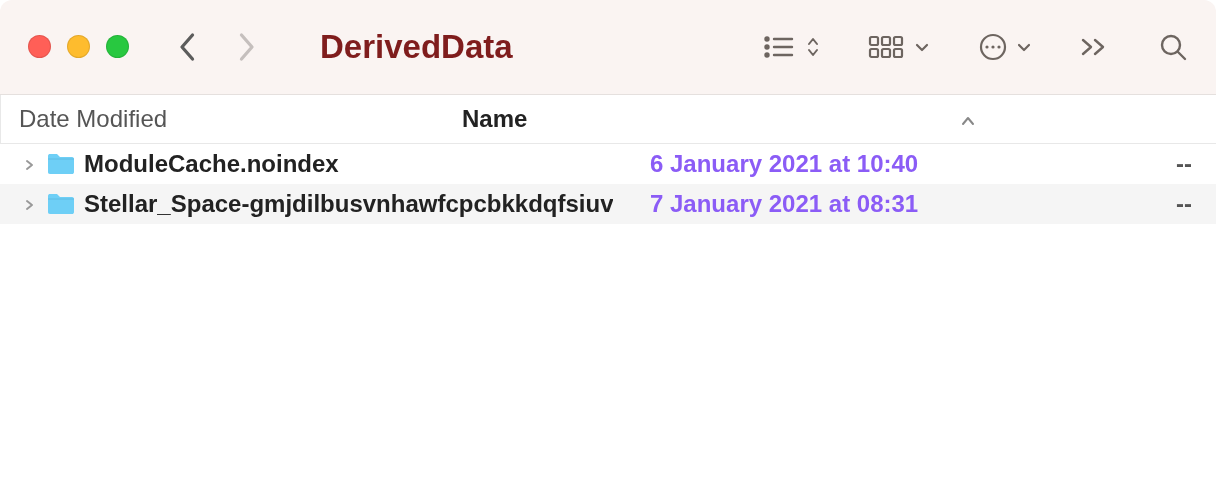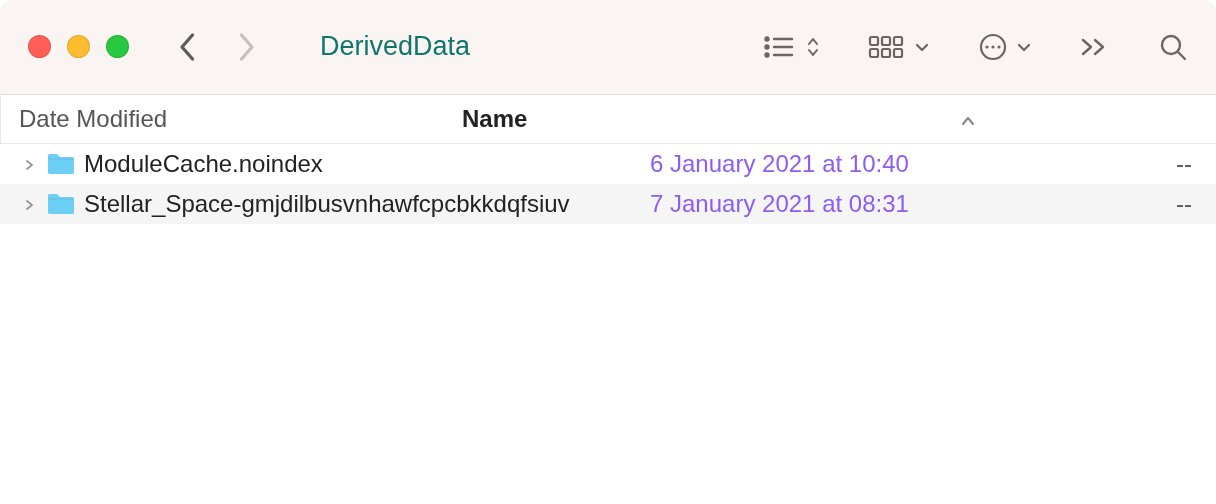--- a/index.html
+++ b/index.html
@@ -47,23 +47,23 @@
     .traffic-min { background: #febc2e; border: 0.5px solid rgba(0,0,0,0.1); }
     .traffic-max { background: #28c840; border: 0.5px solid rgba(0,0,0,0.1); }
     .nav-arrows {
       display: flex;
       gap: 40px;
       margin-right: 30px;
       color: #5c5c5c;
     }
     .nav-arrows .disabled { color: #c5bfbd; }
     .title {
-      font-size: 27px;
-      font-weight: 400;
-      color: #0f766e;
+      font-size: 33px;
+      font-weight: 700;
+      color: #7f1d1d;
       flex: 0 0 auto;
       margin-left: 15px;
     }
     .spacer { flex: 1; }
     .toolbar-buttons {
       display: flex;
       gap: 48px;
       align-items: center;
       color: #6d6560;
     }
@@ -101,20 +101,21 @@
       justify-content: space-between;
     }
     .col-name .sort-arrow {
       color: #888;
       margin-right: 8px;
     }
     .col-date { width: 370px; border-left: 1px solid #e8e8e8; }
     .col-size { flex: 1; border-left: 1px solid #e8e8e8; }
     .rows {
       flex: 1;
+      font-weight: bold;
     }
     .row {
       display: flex;
       height: 40px;
       align-items: center;
       font-size: 24px;
       color: #333;
     }
     .row.stripe-odd { background: #fff; }
     .row.stripe-even { background: #f5f5f5; }

